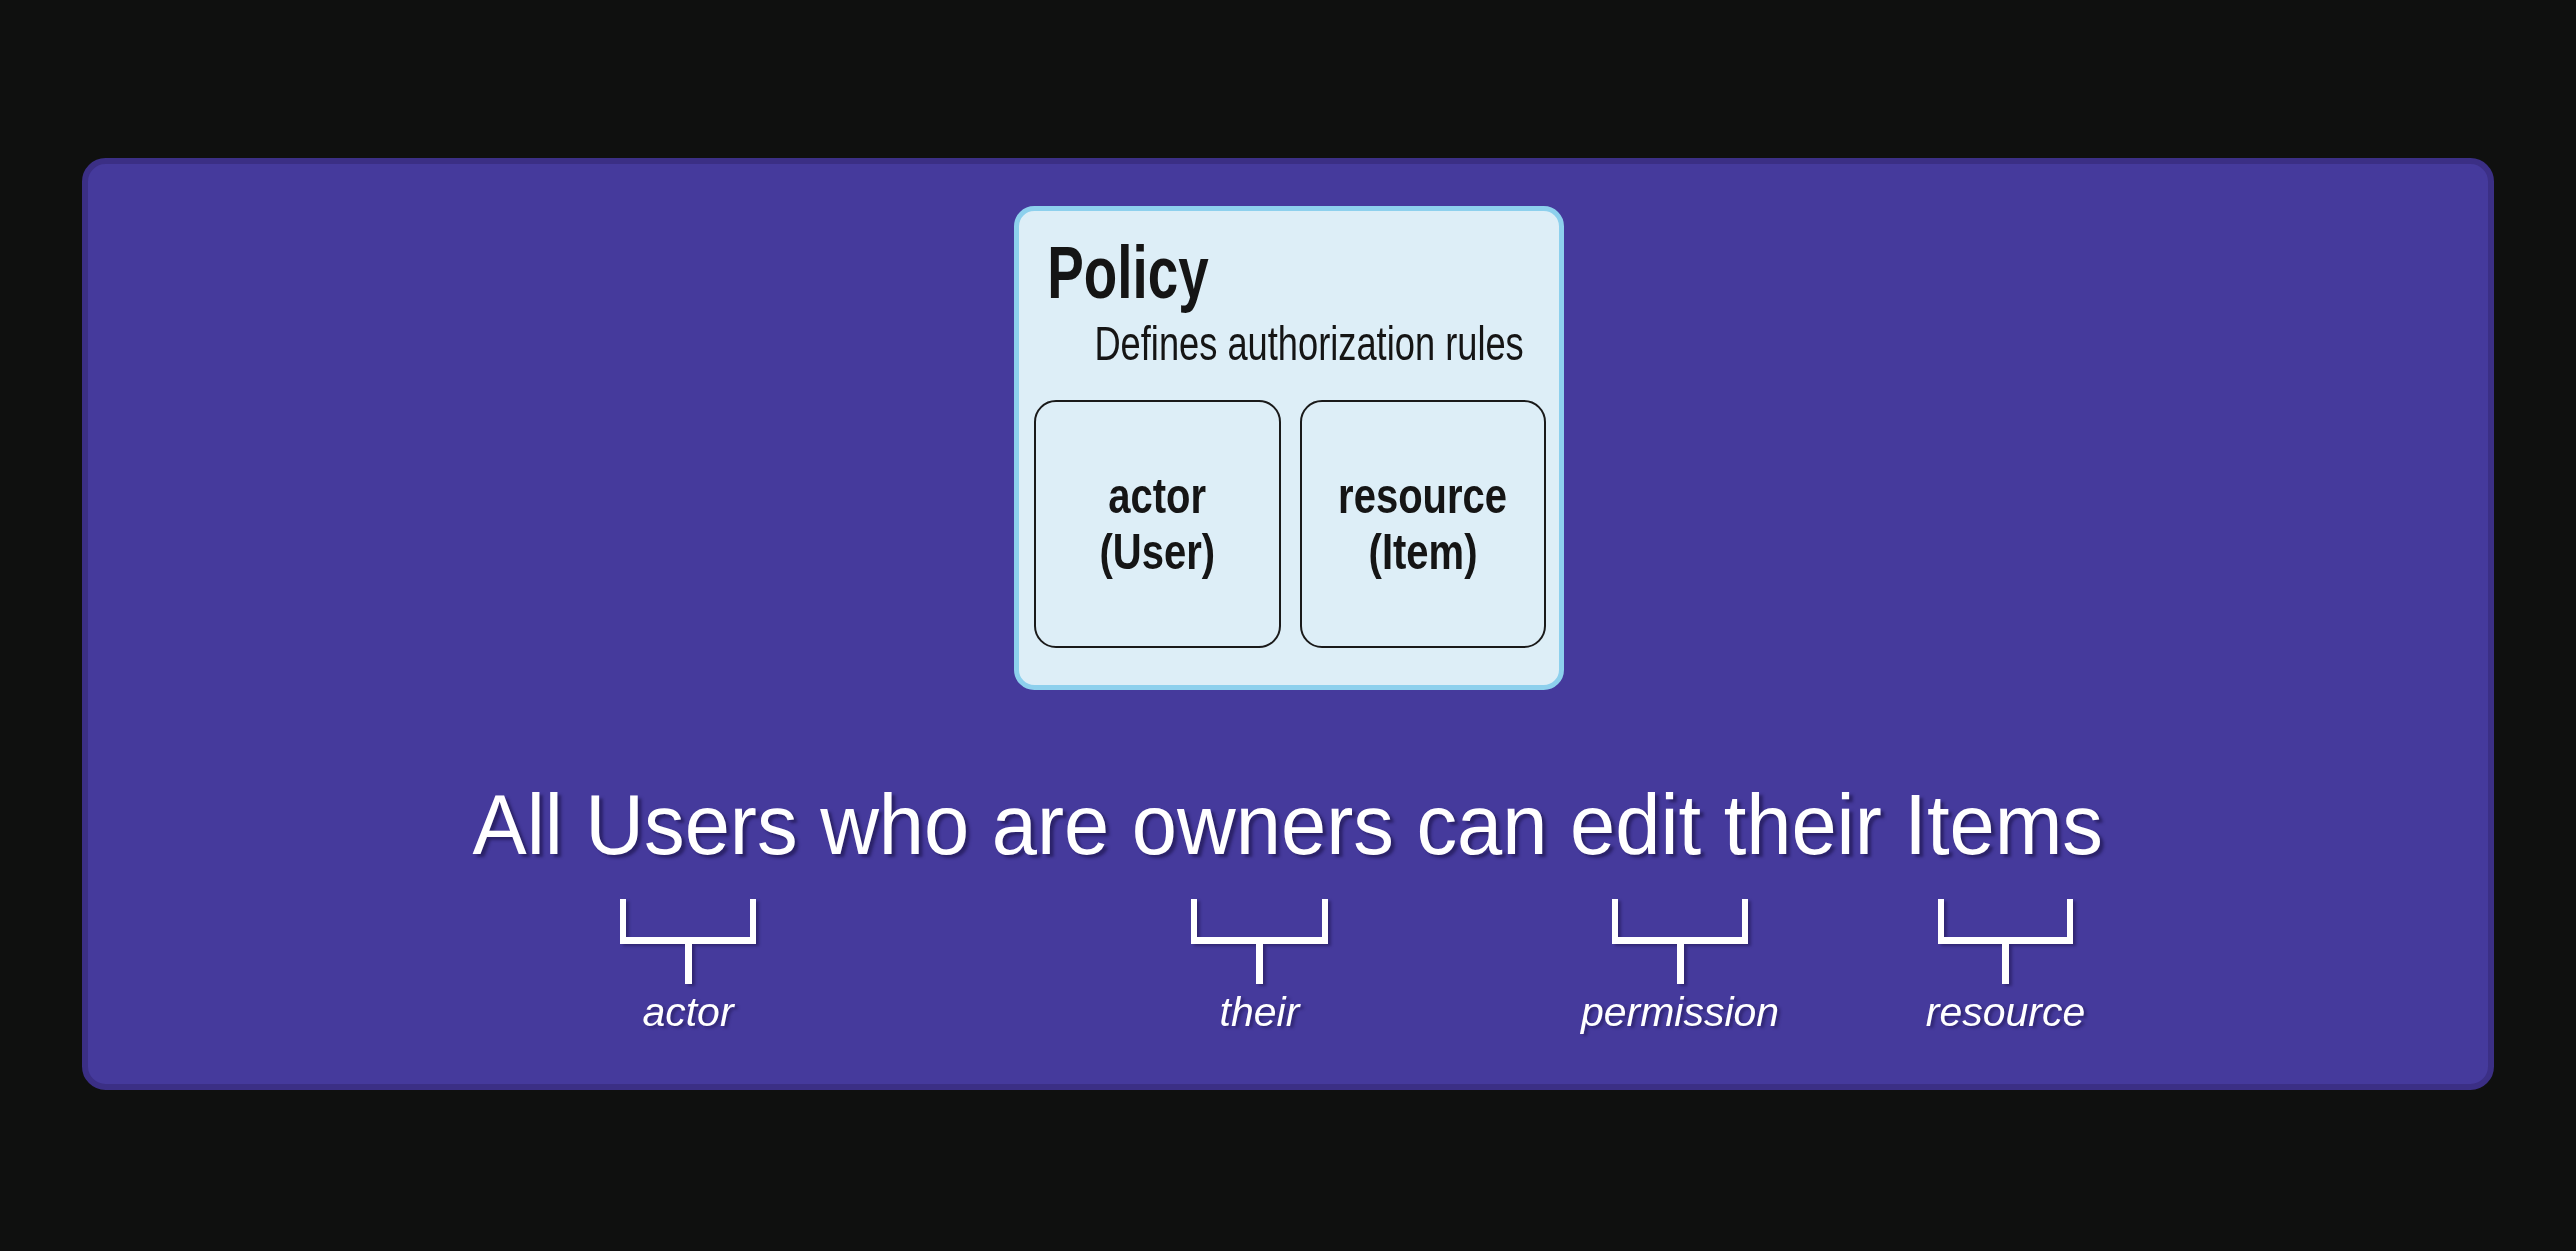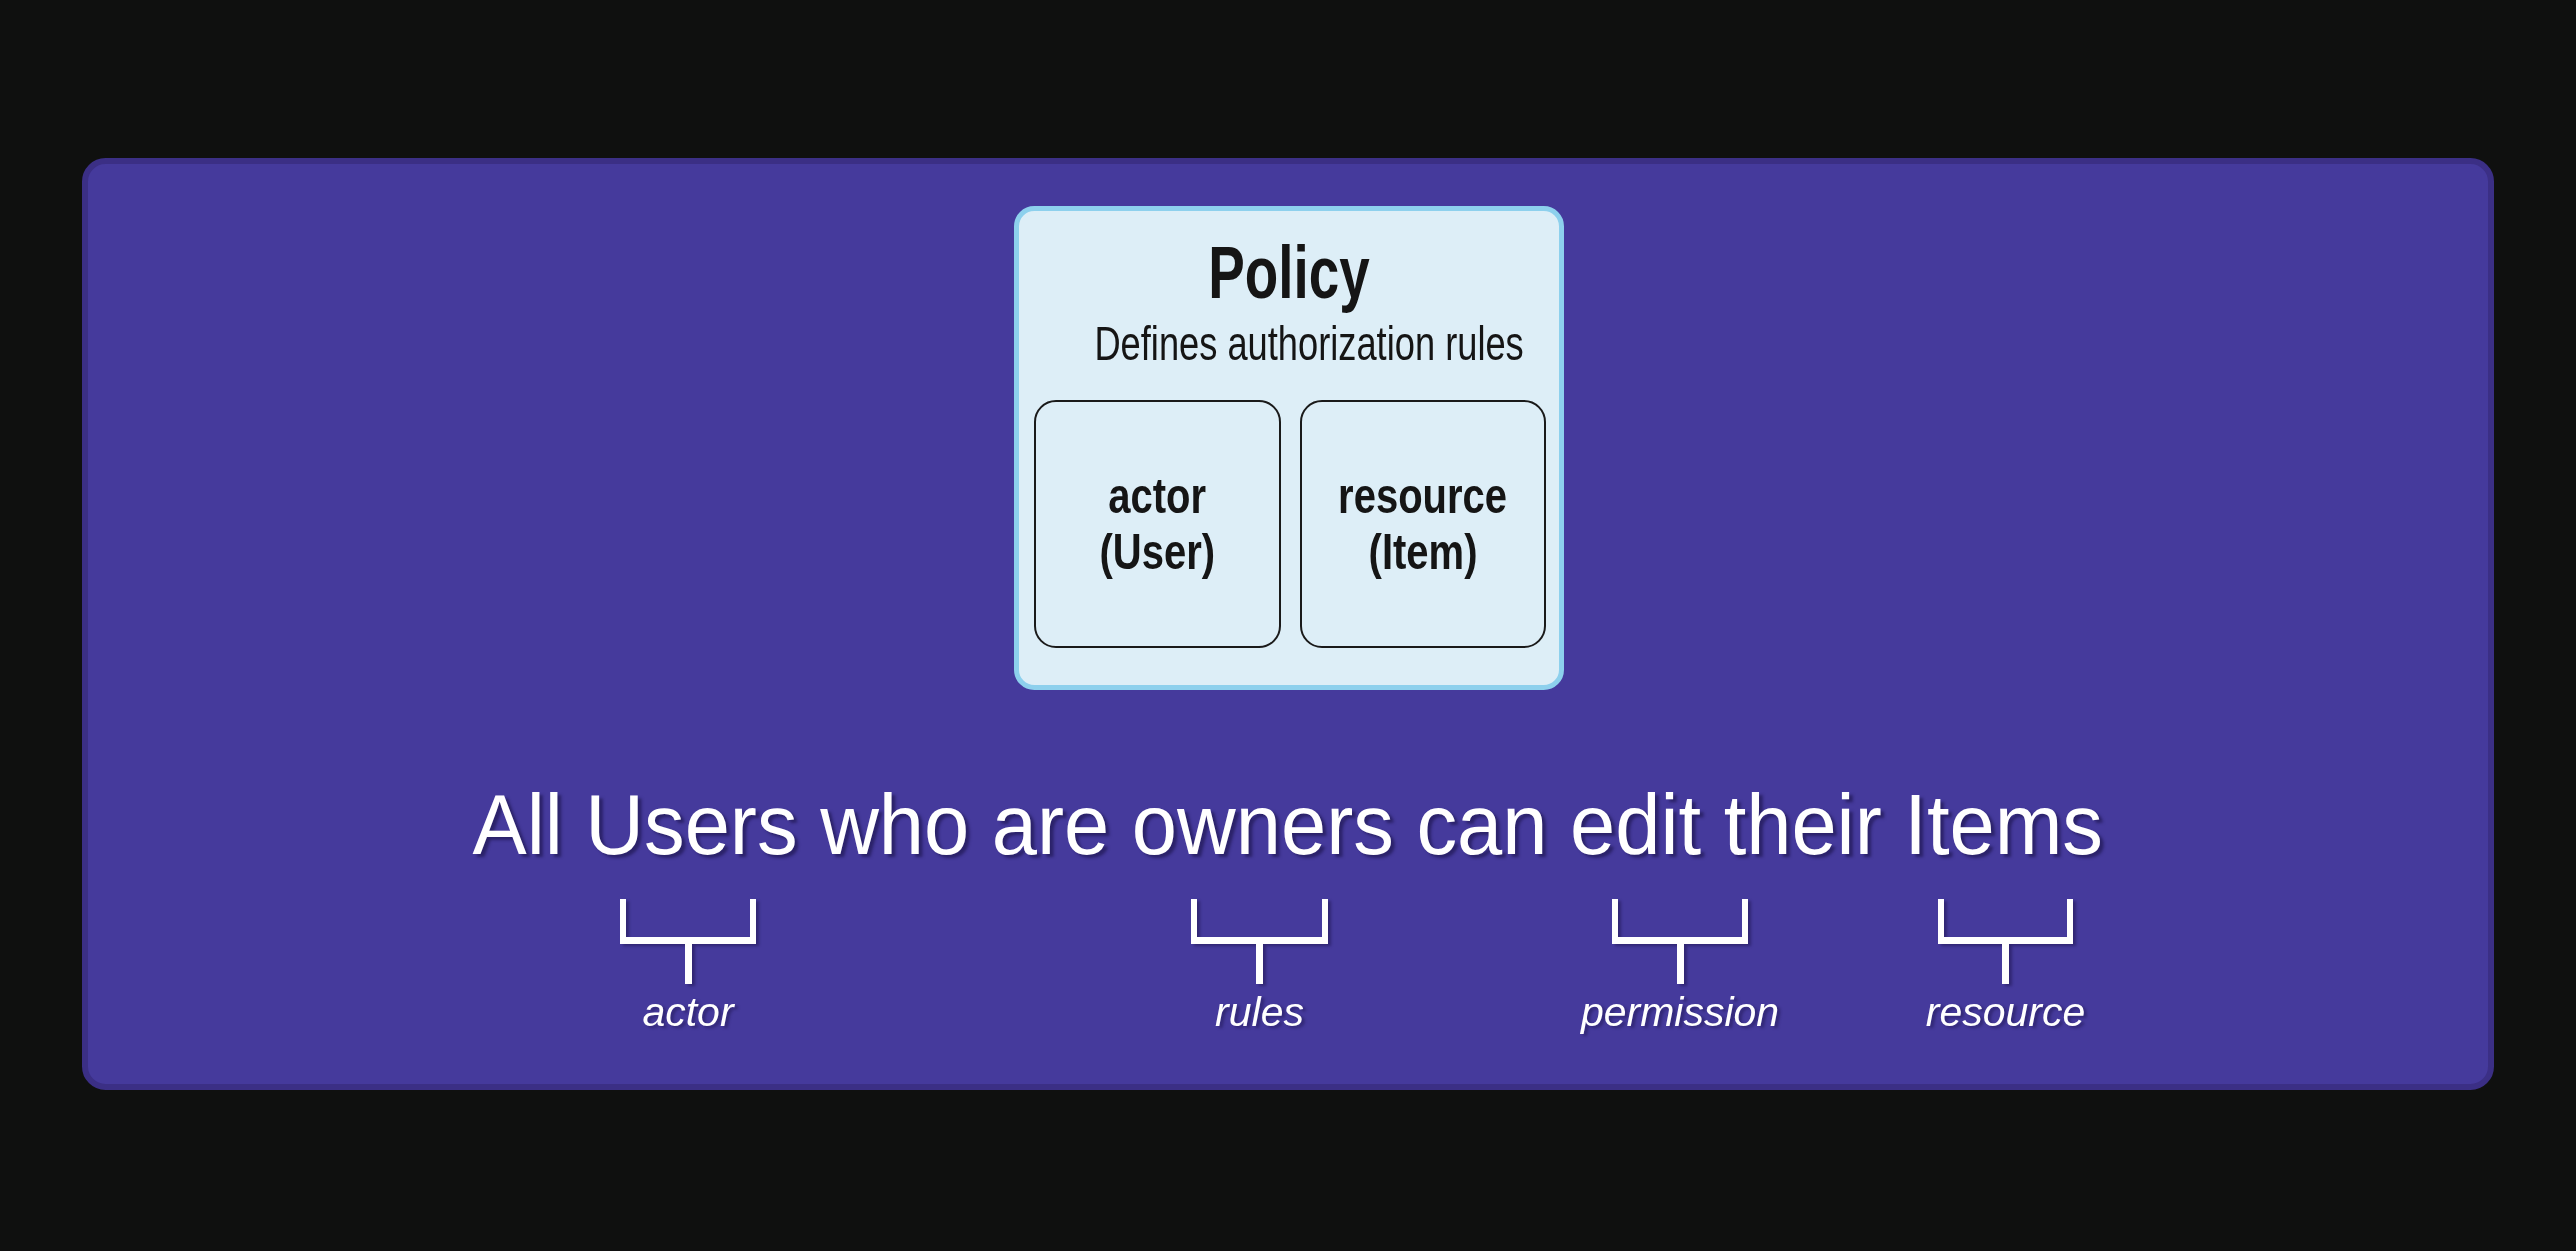--- a/index.html
+++ b/index.html
@@ -21,21 +21,21 @@
     border-radius:23.5px;
   }
   
   .card{
     position:absolute;left:926px;top:42px;width:550px;height:484px;
     background:var(--card-fill);
     border:5.5px solid var(--card-border);
     border-radius:20.3px;
   }
   .card-title{
-    position:absolute;left:0;top:25px;width:539px;text-align:center;
+    position:absolute;left:0;top:25px;width:539px;
     font-size:74px;line-height:74px;font-weight:bold;color:var(--text-dark);
     white-space:nowrap;
   }
   .card-subtitle{
     position:absolute;left:0;top:107px;width:539px;text-align:center;
     font-size:49px;line-height:50px;font-weight:normal;color:var(--text-dark);
     white-space:nowrap;
   }
   .slot{
     position:absolute;top:189px;height:248px;
@@ -115,21 +115,21 @@
 
   <div class="bracket" style="left:532px;width:136px">
     <div class="u"></div>
     <div class="stem"></div>
     <div class="lbl">actor</div>
   </div>
 
   <div class="bracket" style="left:1103px;width:137px">
     <div class="u"></div>
     <div class="stem"></div>
-    <div class="lbl">rules</div>
+    <div class="lbl">their</div>
   </div>
 
   <div class="bracket" style="left:1524px;width:136px">
     <div class="u"></div>
     <div class="stem"></div>
     <div class="lbl">permission</div>
   </div>
 
   <div class="bracket" style="left:1850px;width:135px">
     <div class="u"></div>

